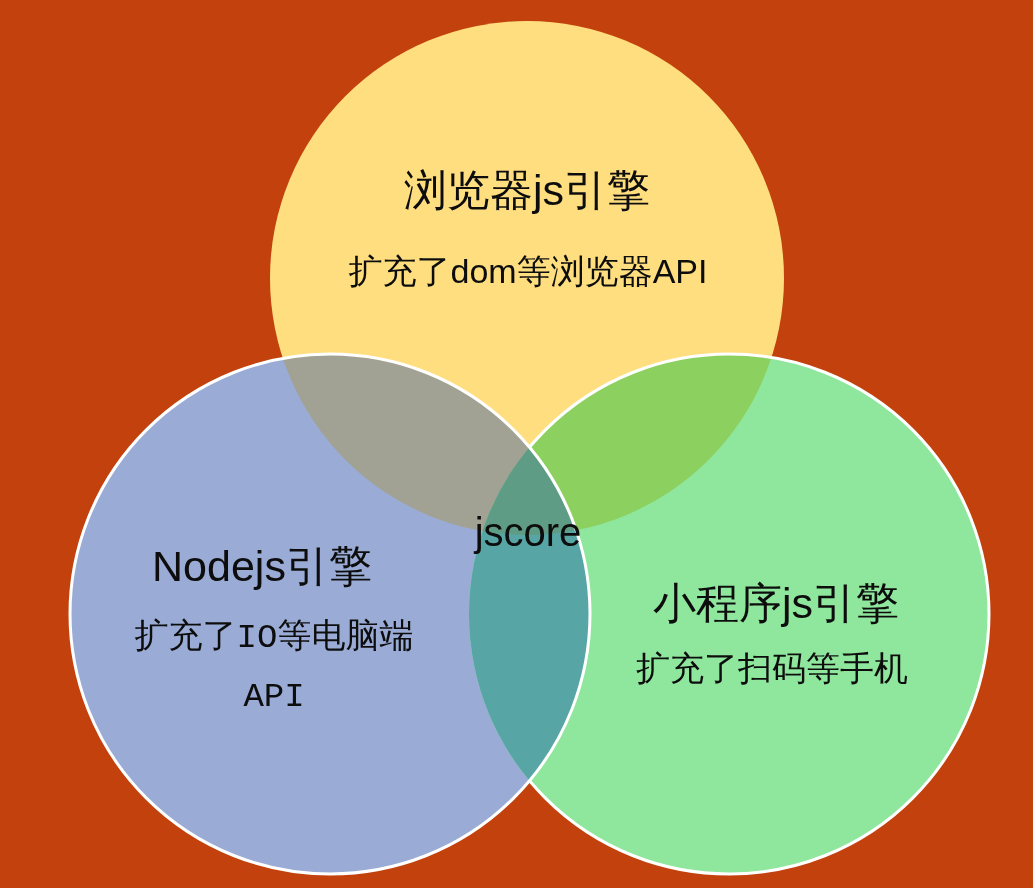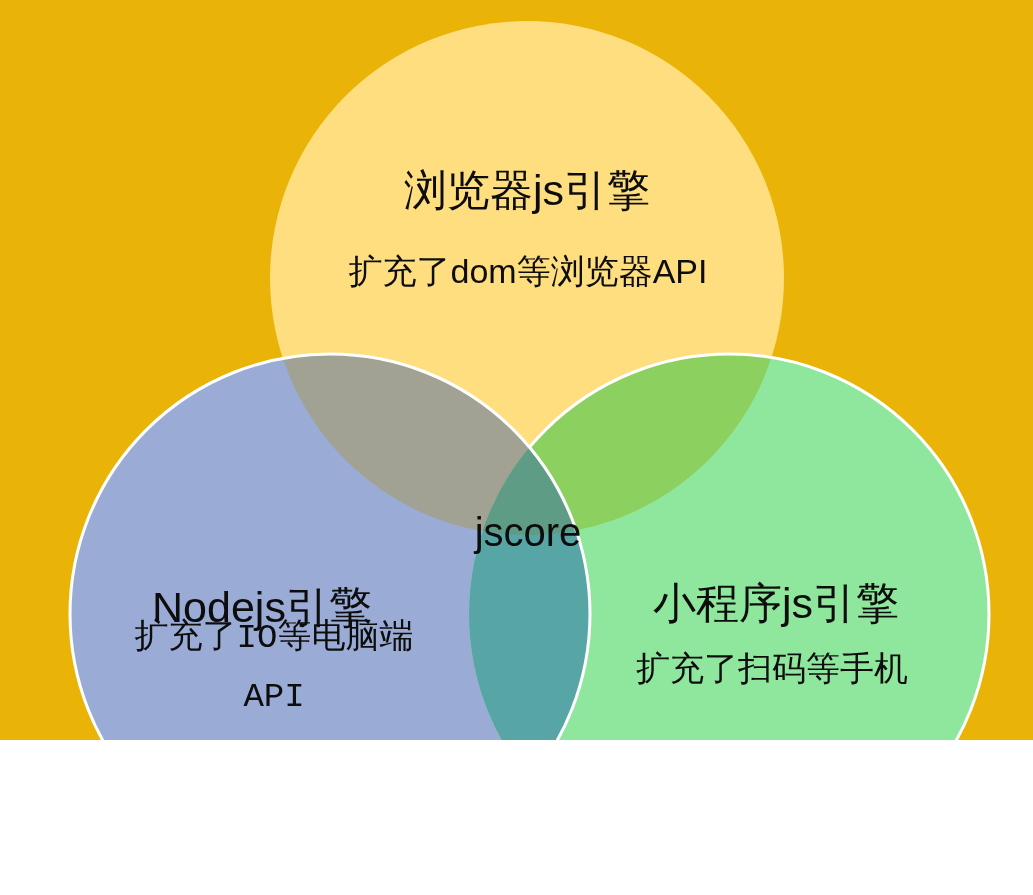--- a/index.html
+++ b/index.html
@@ -9,23 +9,23 @@
   body {
     width: 1033px;
     height: 895px;
     background: #ffffff;
     font-family: "Liberation Sans", sans-serif;
     color: #0d0d0d;
   }
   .stage {
     position: relative;
     width: 1033px;
-    height: 740px;
+    height: 888px;
     overflow: hidden;
-    background: #eab308;
+    background: #c2410c;
   }
   .venn-svg {
     position: absolute;
     left: 0;
     top: 0;
   }
   .label {
     position: absolute;
     transform: translate(-50%, -50%);
     text-align: center;
@@ -43,21 +43,21 @@
     font-weight: 400;
   }
   .circle-subtitle span { display: block; margin-top: 16px; }
   .center-label {
     font-size: 40px;
     font-weight: 400;
   }
   
   .pos-top-title      { left: 527px; top: 191px; }
   .pos-top-subtitle   { left: 528px; top: 263px; }
-  .pos-left-title     { left: 262px; top: 608px; }
+  .pos-left-title     { left: 262px; top: 567px; }
   .pos-left-subtitle  { left: 274px; top: 660px; font-family: Liberation Mono, monospace; }
   .pos-right-title    { left: 776px; top: 572px; margin-top: 32px; }
   .pos-right-subtitle { left: 772px; top: 660px; }
   .pos-center         { left: 528px; top: 532px; }
 </style>
 </head>
 <body>
 
 <div class="stage">
 

